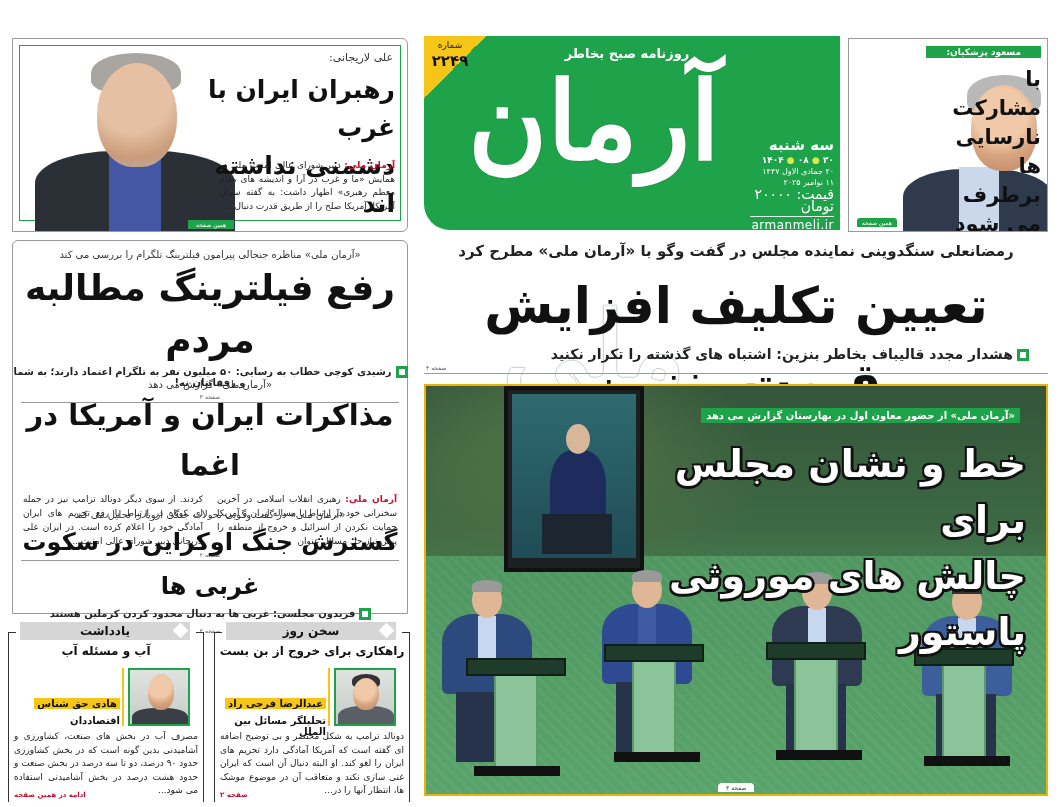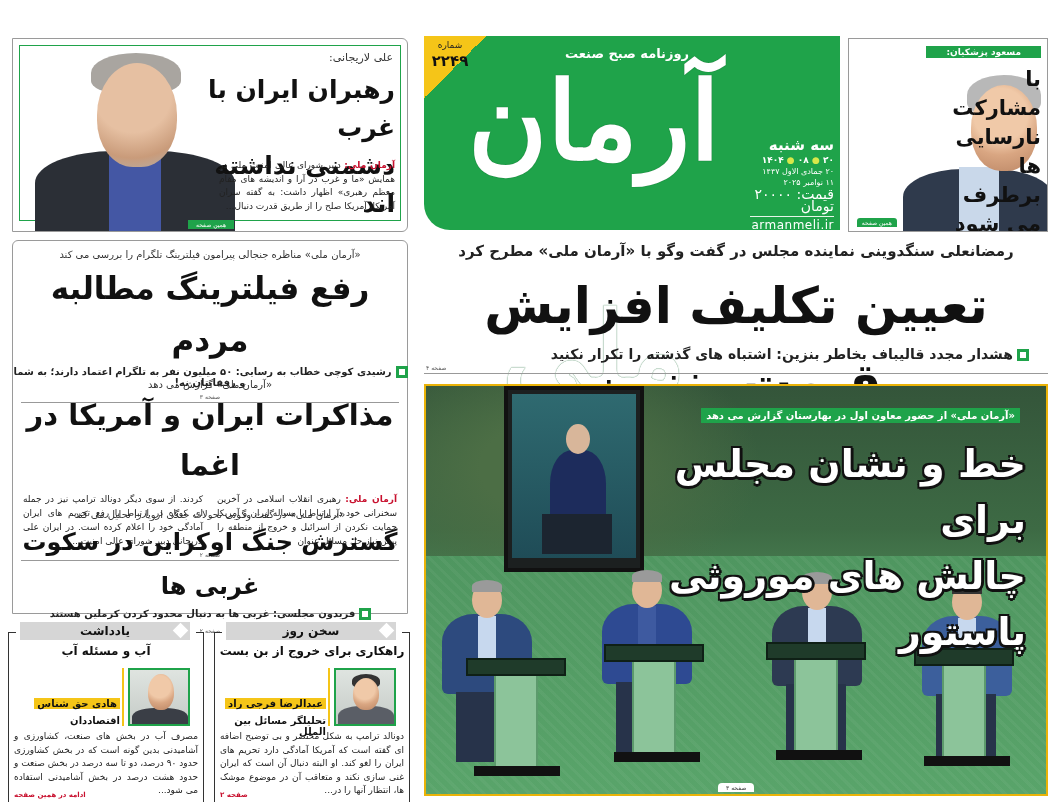--- a/index.html
+++ b/index.html
@@ -67,21 +67,21 @@
   
   .story-box { position: absolute; border: 1px solid #9a9a9a; background: #fff; }
   #stories-box { left: 12px; top: 240px; width: 396px; height: 374px; border-radius: 6px 6px 0 0; }
   .story { position: absolute; left: 0; right: 0; }
   .story .kicker { text-align: center; font-size: 10px; color: #333; }
   .story .headline { text-align: center; font-weight: bold; color: #111; }
   .story .sub { text-align: center; font-size: 10px; font-weight: bold; color: #222; }
   .story .pref { text-align: center; font-size: 6px; color: #555; }
   .story .rule { border-top: 1px solid #999; margin: 2px 8px 0 8px; }
   #story-filter { top: 4px; height: 120px; }
-  #story-filter .headline { font-size: 31px; line-height: 52px; margin-top: 2px; }
+  #story-filter .headline { font-size: 36px; line-height: 52px; margin-top: 2px; }
   #story-talks { top: 126px; height: 138px; }
   #story-talks .headline { font-size: 29px; line-height: 50px; }
   #story-talks .cols { display: flex; gap: 14px; padding: 0 10px; margin-top: 2px; }
   #story-talks .col { flex: 1; font-size: 9px; line-height: 14px; text-align: justify; color: #222; }
   #story-talks .col .lead { color: #c8102e; font-weight: bold; }
   #story-ukraine { top: 268px; height: 104px; }
   #story-ukraine .headline { font-size: 24px; line-height: 44px; }
 
   
   .column-box { position: absolute; top: 622px; width: 196px; height: 180px; }
@@ -126,21 +126,21 @@
   .man .lg { position: absolute; left: 14px; top: 110px; width: 60px; height: 70px; background: #27334a; }
   .ph-page { position: absolute; left: 292px; bottom: 2px; background: #fff; font-size: 6px; color: #333; padding: 1px 8px; border-radius: 4px 4px 0 0; }
 </style>
 </head>
 <body>
 
 <div id="masthead" class="abs">
   <div class="corner-badge"></div>
   <div class="issue-label">شماره</div>
   <div class="issue-no">۲۲۴۹</div>
-  <div class="tagline">روزنامه صبح صنعت</div>
+  <div class="tagline">روزنامه صبح بخاطر</div>
   <div class="logo">آرمان ملی</div>
   <div class="date-block">
     <div class="weekday">سه شنبه</div>
     <div class="date-line">
       <span>۲۰</span>
       <span class="dot">●</span>
       <span>۰۸</span>
       <span class="dot">●</span>
       <span>۱۴۰۴</span>
     </div>

